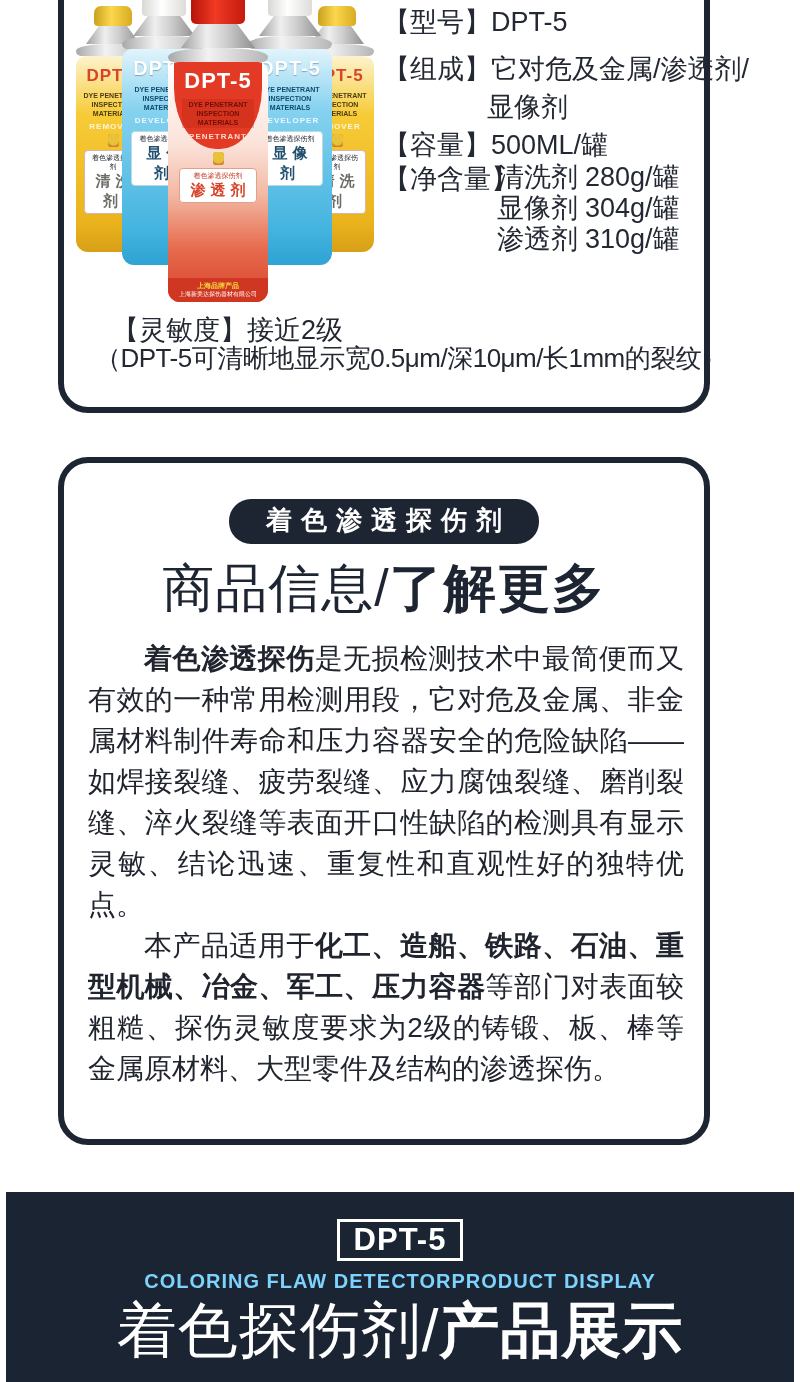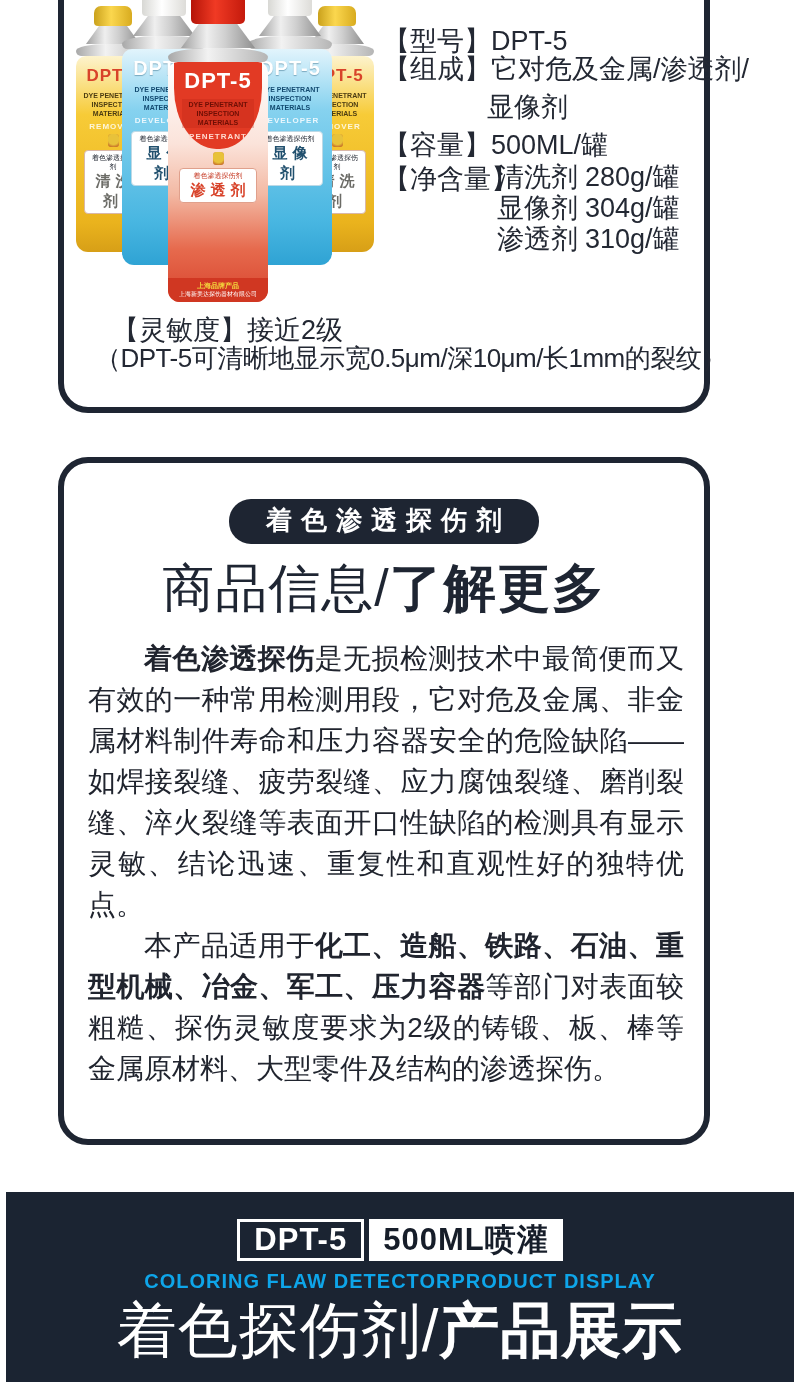--- a/index.html
+++ b/index.html
@@ -8,21 +8,21 @@
     font-family:"Liberation Sans", sans-serif; color:#232833; overflow:hidden;
   }
   
   .card-border{position:absolute; border:6px solid #1e2532; border-radius:30px; box-sizing:border-box; background:transparent;}
   .box1{left:58px; top:-62px; width:652px; height:475px;}
   .box2{left:58px; top:457px; width:652px; height:688px;}
 
   
   .specs{position:absolute; left:383px; top:0; width:322px; font-size:27px; line-height:34px; color:#232833;}
   .spec-row{position:absolute; left:0; white-space:nowrap;}
-  .row-model{top:24px;}
+  .row-model{top:5px;}
   .row-comp{top:52px;}
   .row-comp2{top:90px; left:104px;}
   .row-cap{top:128px;}
   .row-net{top:162px; display:flex;}
   .net-label{flex:none; width:114px;}
   .net-rows{display:flex; flex-direction:column;}
   .net-row{display:flex; line-height:31px;}
   .net-name{width:88px;}
   .sens-row{position:absolute; left:112px; top:312px; font-size:27px; white-space:nowrap;}
   .note-row{position:absolute; left:95px; top:341px; font-size:26px; white-space:nowrap; letter-spacing:-0.5px;}
@@ -93,21 +93,21 @@
   .paras p{margin:0; text-indent:2em;}
   .seg-bold{font-weight:700;}
 
   
   .banner{position:absolute; left:6px; right:6px; top:1192px; bottom:0; background:#1b2432; text-align:center; color:#ffffff;}
   .badge-row{display:inline-flex; margin-top:27px; height:42px; align-items:stretch;}
   .badge-model{display:flex; align-items:center; border:3px solid #ffffff; box-sizing:border-box; background:#1b2432;
                color:#ffffff; font-size:31px; font-weight:900; padding:0 14px; letter-spacing:1px;}
   .badge-size{display:flex; align-items:center; background:#ffffff; color:#161d29; font-size:31px; font-weight:900;
               padding:0 14px; margin-left:5px; letter-spacing:1px;}
-  .banner-sub{margin-top:9px; font-size:20px; font-weight:600; letter-spacing:1px; color:#0ea5e9;}
+  .banner-sub{margin-top:9px; font-size:20px; font-weight:600; letter-spacing:1px; color:#7dd3fc;}
   .banner-title{margin:4px 0 0; font-size:60px; line-height:68px; font-weight:500; letter-spacing:1px;}
   .banner-title .t-bold{font-weight:900;margin-top:8px;}
 </style>
 </head>
 <body>
 
 <div class="page">
 
   <div class="card-border box1"></div>
 
@@ -231,19 +231,18 @@
     <h1 class="info-title"><span class="t-reg">商品信息/</span><span class="t-bold">了解更多</span></h1>
     <div class="paras">
         <p><span class="seg-bold">着色渗透探伤</span><span>是无损检测技术中最简便而又有效的一种常用检测用段，它对危及金属、非金属材料制件寿命和压力容器安全的危险缺陷——如焊接裂缝、疲劳裂缝、应力腐蚀裂缝、磨削裂缝、淬火裂缝等表面开口性缺陷的检测具有显示灵敏、结论迅速、重复性和直观性好的独特优点。</span></p>
         <p><span>本产品适用于</span><span class="seg-bold">化工、造船、铁路、石油、重型机械、冶金、军工、压力容器</span><span>等部门对表面较粗糙、探伤灵敏度要求为2级的铸锻、板、棒等金属原材料、大型零件及结构的渗透探伤。</span></p>
       </div>
   </div>
 
   <div class="banner">
     <div class="badge-row">
       <span class="badge-model">DPT-5</span>
-      <span class="badge-size">500ML喷灌</span>
     </div>
     <div class="banner-sub">COLORING FLAW DETECTORPRODUCT DISPLAY</div>
     <h2 class="banner-title"><span>着色探伤剂/</span><span class="t-bold">产品展示</span></h2>
   </div>
 
 </div>
 
 </body></html>

